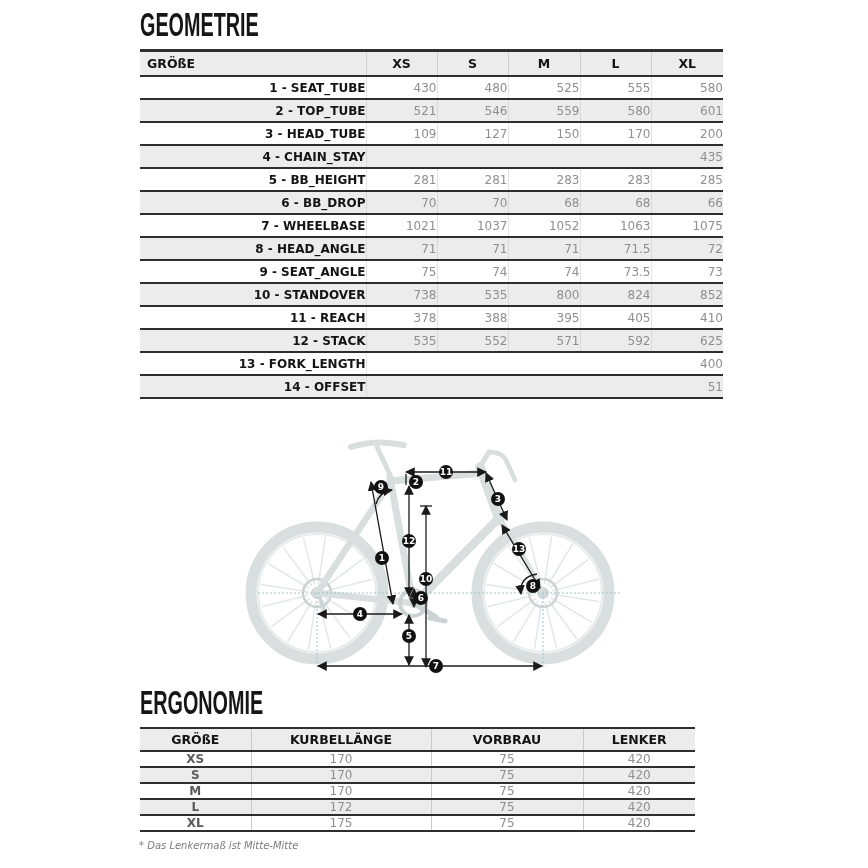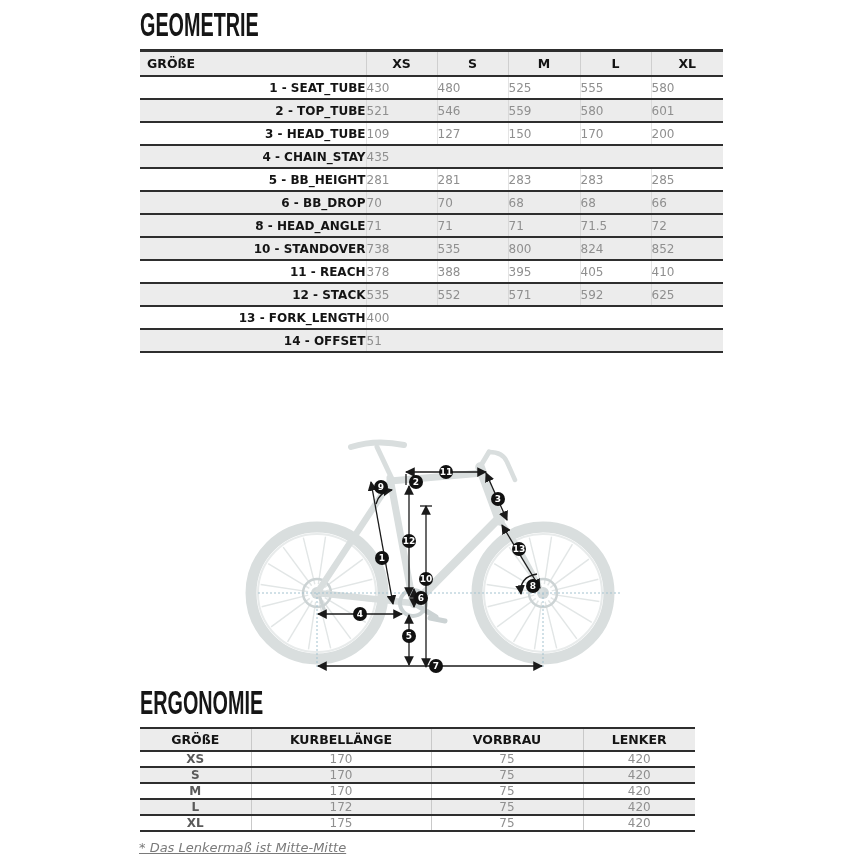--- a/index.html
+++ b/index.html
@@ -17,36 +17,36 @@
 
   
   .geo-table{left:140px;top:49px;width:583px;border-top:3px solid #2e2e2e;}
   .geo-table thead th{background:#ececec;border-bottom:2px solid #2e2e2e;height:23px;
     font-size:12.5px;font-weight:bold;color:#141414;text-align:center;padding:0;}
   .geo-table thead th:first-child{text-align:left;padding-left:7px;}
   .geo-table thead th + th{border-left:1px solid #cfcfcf;}
   .geo-table tbody td{height:21px;border-bottom:2px solid #2e2e2e;font-size:12px;padding:0;}
   .geo-table tbody tr.alt{background:#ececec;}
   .geo-table td.lbl{font-weight:bold;color:#141414;padding-left:7px;text-align:right;}
-  .geo-table td.val{color:#8f8f8f;text-align:left;border-left:1px solid #e4e4e4;}
+  .geo-table td.val{color:#8f8f8f;text-align:right;border-left:1px solid #e4e4e4;}
   .geo-table tr.alt td.val{border-left-color:#d9d9d9;}
 
   
   .ergo-table{left:140px;top:727px;width:555px;border-top:2px solid #2e2e2e;}
   .ergo-table thead th{background:#ececec;border-bottom:2px solid #2e2e2e;height:21px;
     font-size:12.5px;font-weight:bold;color:#141414;text-align:center;padding:0;}
   .ergo-table th + th, .ergo-table td + td{border-left:1px solid #c9c9c9;margin-top:38px;}
   .ergo-table tbody td{height:13px;border-bottom:2px solid #2e2e2e;font-size:12px;
     text-align:center;padding:0;}
   .ergo-table tbody tr.alt{background:#ececec;}
   .ergo-table td.size{font-weight:bold;color:#5a5a5a;}
   .ergo-table td.val{color:#8f8f8f;}
 
   .footnote{position:absolute;left:139px;top:840px;margin:0;font-style:italic;
-    font-size:13px;color:#7a7a7a;text-decoration:underline;}
+    font-size:10px;color:#7a7a7a;}
 
   .diagram{position:absolute;left:230px;top:428px;width:440px;height:262px;}
 
   
   .sil{stroke:#d9dede;fill:none;stroke-linecap:round;}
   .sil2{stroke:#ccd3d4;fill:none;stroke-linecap:round;}
   .dim{stroke:#1a1a1a;stroke-width:1.3;fill:none;}
   .dotted{stroke:#a3c2cf;stroke-width:1;fill:none;stroke-dasharray:2 2;}
   .badge-c{fill:#111;}
   .badge-t{fill:#fff;font-family:"DejaVu Sans",sans-serif;font-size:9px;font-weight:bold;
@@ -116,27 +116,43 @@
           <td class="val">285</td>
         </tr>
         <tr class="alt">
           <td class="lbl">6 - BB_DROP</td>
           <td class="val">70</td>
           <td class="val">70</td>
           <td class="val">68</td>
           <td class="val">68</td>
           <td class="val">66</td>
         </tr>
+        <tr>
+          <td class="lbl">7 - WHEELBASE</td>
+          <td class="val">1021</td>
+          <td class="val">1037</td>
+          <td class="val">1052</td>
+          <td class="val">1063</td>
+          <td class="val">1075</td>
+        </tr>
         <tr class="alt">
           <td class="lbl">8 - HEAD_ANGLE</td>
           <td class="val">71</td>
           <td class="val">71</td>
           <td class="val">71</td>
           <td class="val">71.5</td>
           <td class="val">72</td>
+        </tr>
+        <tr>
+          <td class="lbl">9 - SEAT_ANGLE</td>
+          <td class="val">75</td>
+          <td class="val">74</td>
+          <td class="val">74</td>
+          <td class="val">73.5</td>
+          <td class="val">73</td>
         </tr>
         <tr class="alt">
           <td class="lbl">10 - STANDOVER</td>
           <td class="val">738</td>
           <td class="val">535</td>
           <td class="val">800</td>
           <td class="val">824</td>
           <td class="val">852</td>
         </tr>
         <tr>

